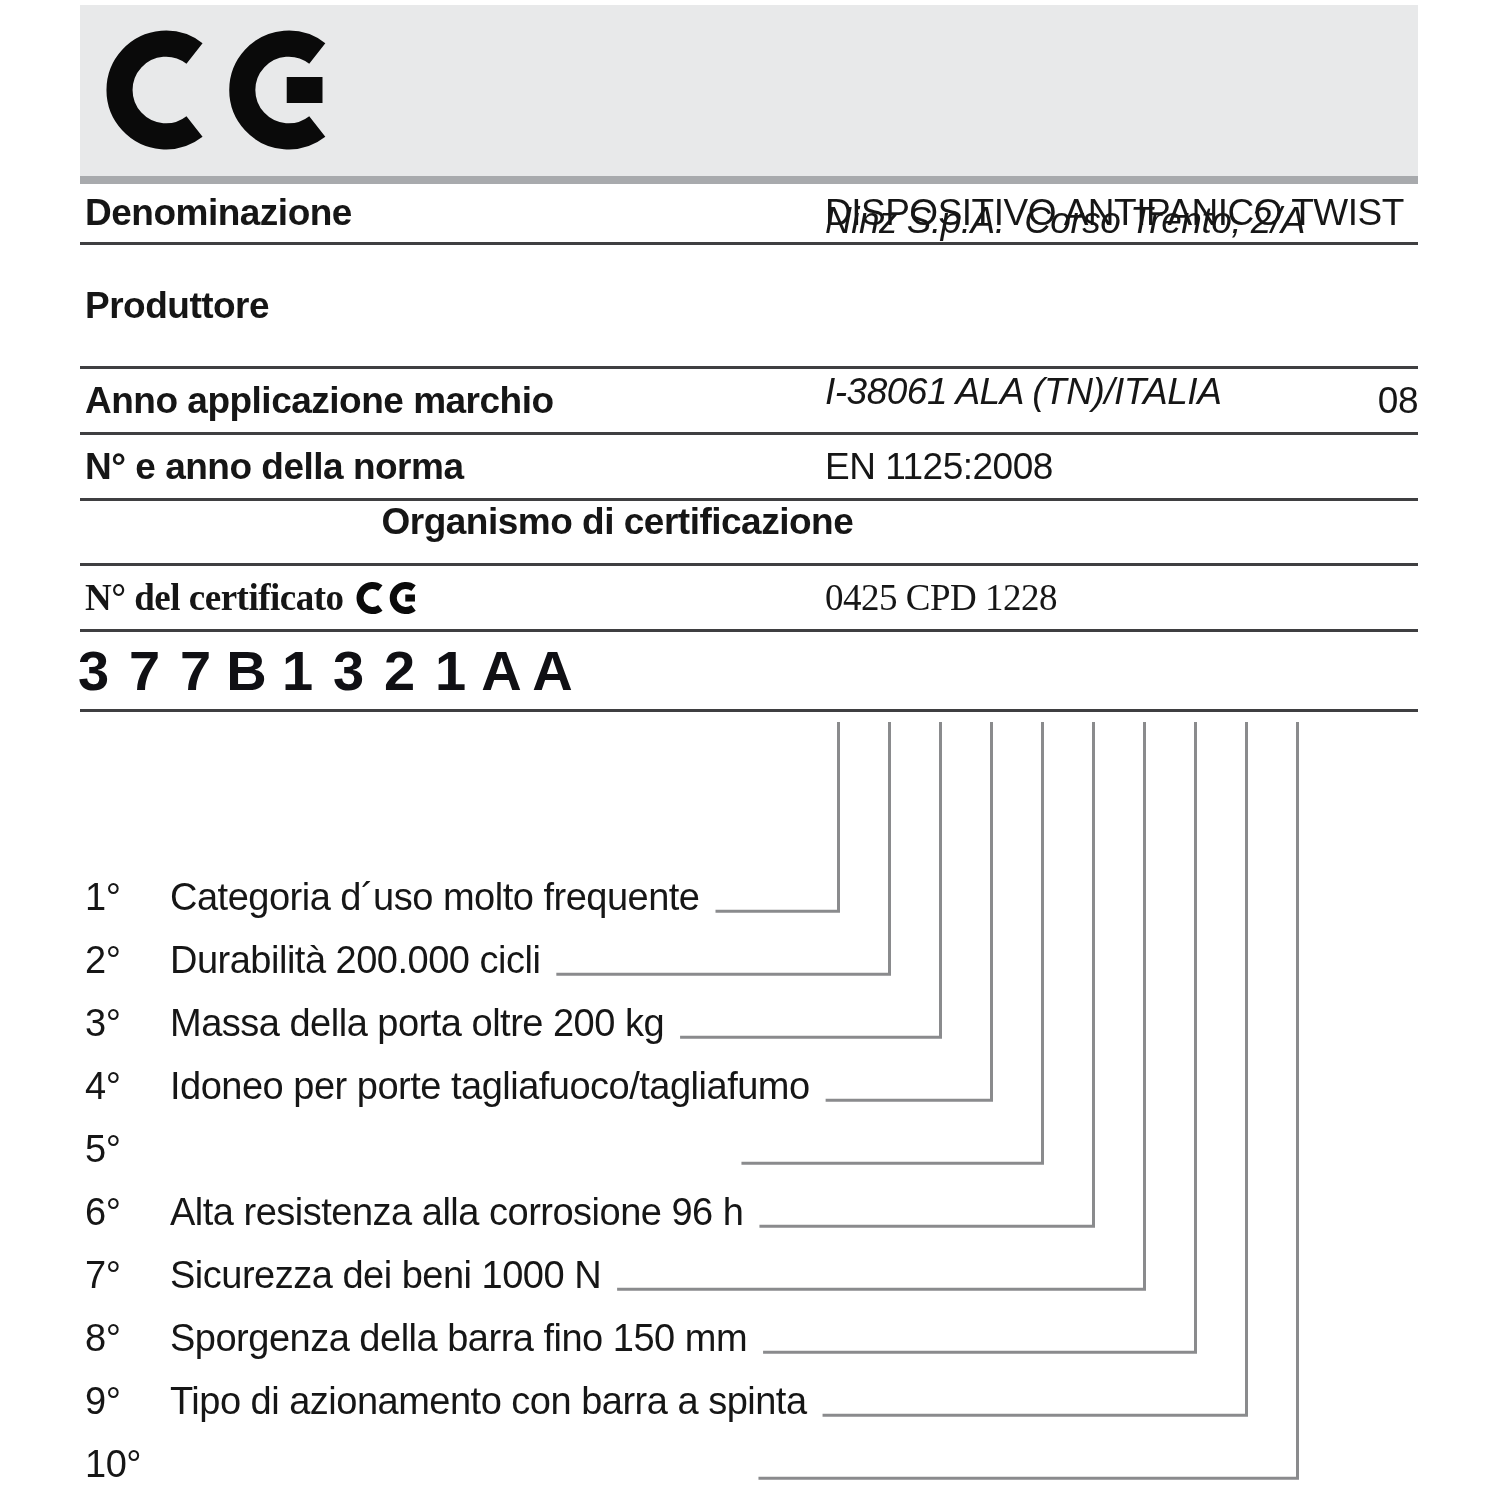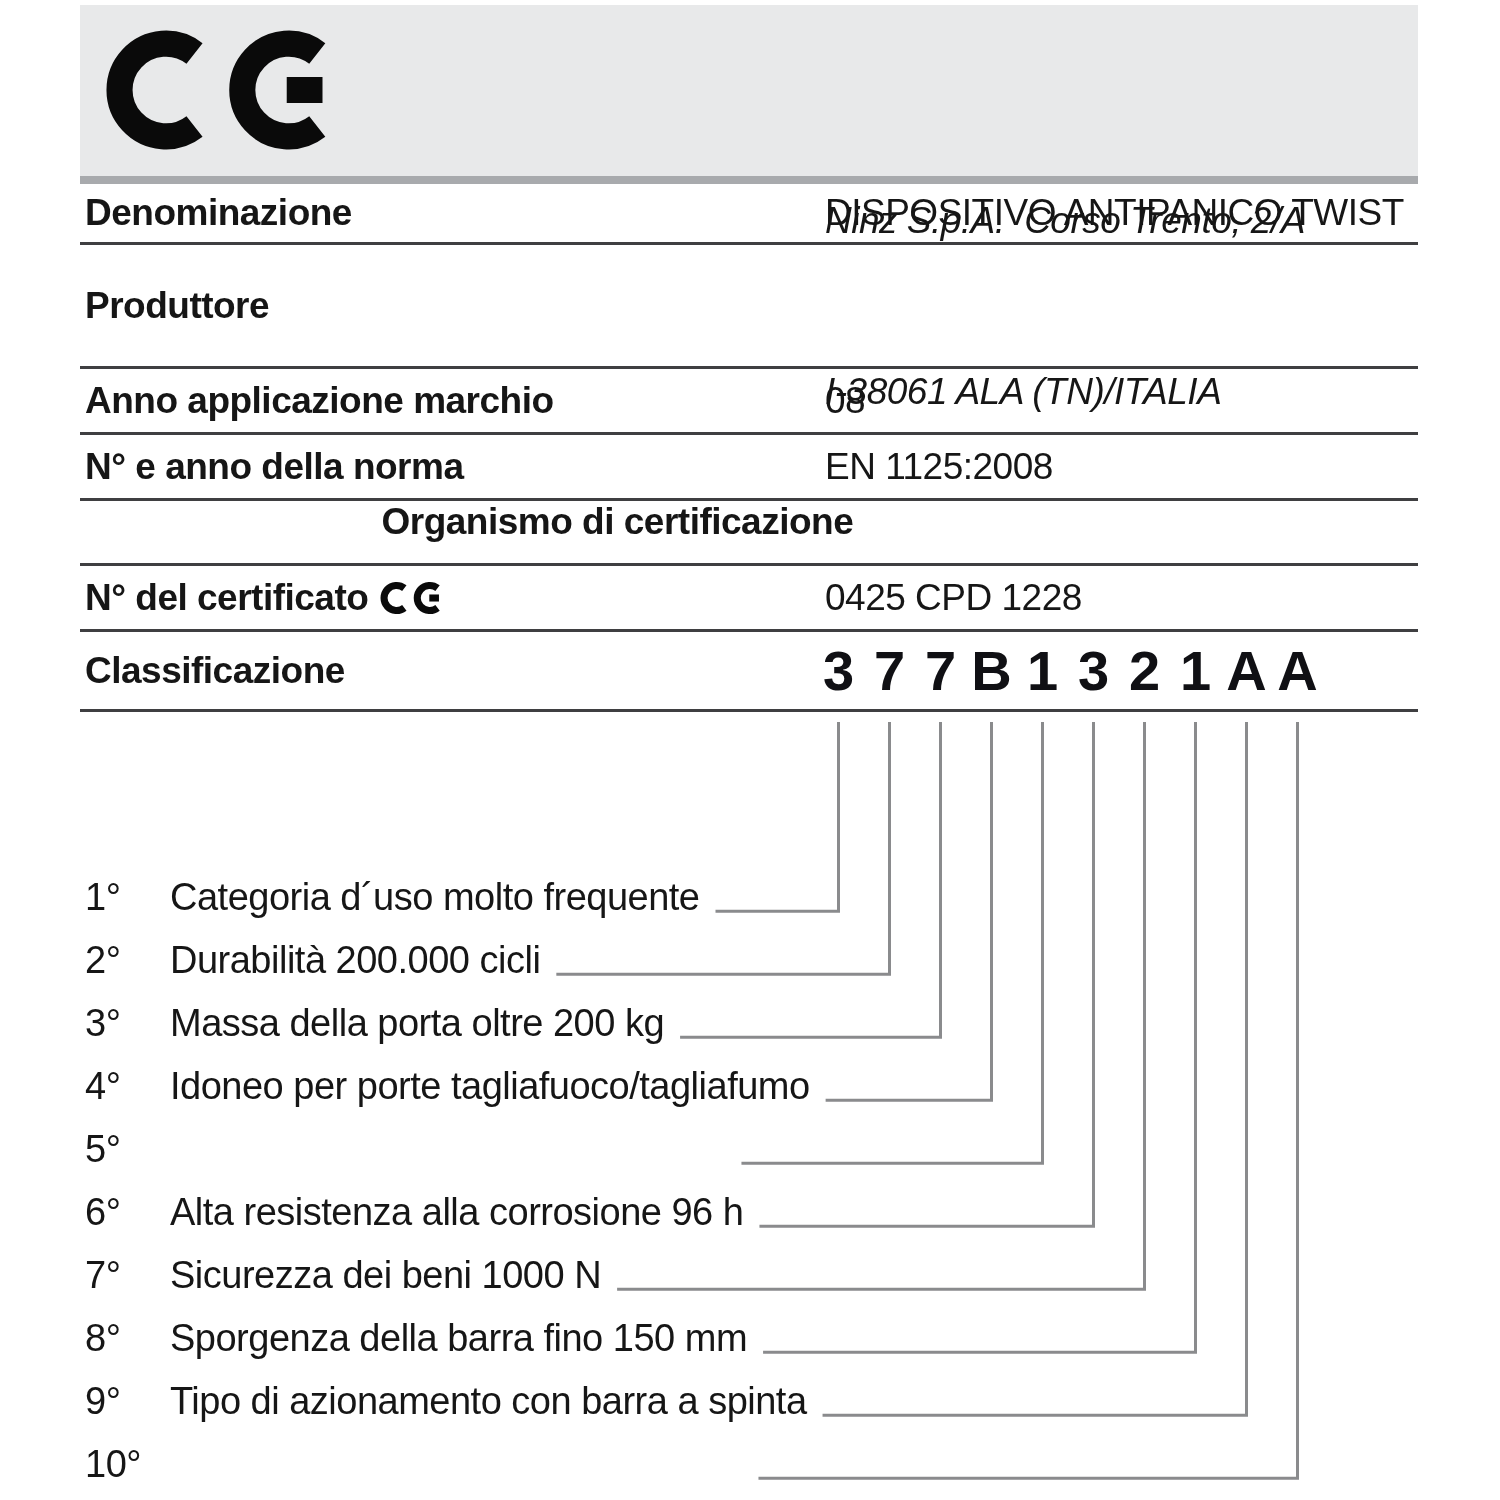--- a/index.html
+++ b/index.html
@@ -33,24 +33,24 @@
   .t-row .lbl {
     width:745px; padding-left:5px;
     font-weight:bold; font-size:37px; letter-spacing:-0.5px;
     display:flex; align-items:center; gap:12px;
   }
   .t-row .val {
     flex:1; font-size:37px; letter-spacing:-0.5px; white-space:pre;
   }
   .row-1 { height:61px; }
   .row-2 { height:124px; }
-  .row-3 { height:66px; }
+  .row-3 { height:66px;text-align:right; }
   .row-4 { height:66px; }
   .row-5 { height:65px;flex-direction:column; }
-  .row-6 { height:66px; }
+  .row-6 { height:66px;font-family:Liberation Serif, serif; }
   .row-7 { height:80px; }
   .val-2line { line-height:57px;font-style:italic; }
 
   
   .class-code { margin-left:-12px; display:flex; }
   .class-char {
     display:inline-block; width:51px; text-align:center;
     font-weight:bold; font-size:56px; letter-spacing:0;
     line-height:77px; color:#101014;
   }
@@ -130,23 +130,20 @@
         <svg class="ce-glyph" width="63" height="34" viewBox="0 0 240 130" aria-hidden="true">
           <path d="M 92.6 27.2 A 48 48 0 1 0 92.6 102.8" stroke-width="27"></path>
           <path d="M 219.6 27.2 A 48 48 0 1 0 219.6 102.8" stroke-width="27"></path>
           <line x1="188" y1="65" x2="225" y2="65" stroke-width="27"></line>
         </svg>
       </div>
       <div class="val">0425 CPD 1228</div>
     </div>
 
     <div class="t-row row-7">
-      <div class="lbl">
-          <span>Classificazione</span>
-        </div>
       <div class="val class-code" id="class-code">
         <span class="class-char">3</span>
         <span class="class-char">7</span>
         <span class="class-char">7</span>
         <span class="class-char">B</span>
         <span class="class-char">1</span>
         <span class="class-char">3</span>
         <span class="class-char">2</span>
         <span class="class-char">1</span>
         <span class="class-char">A</span>

